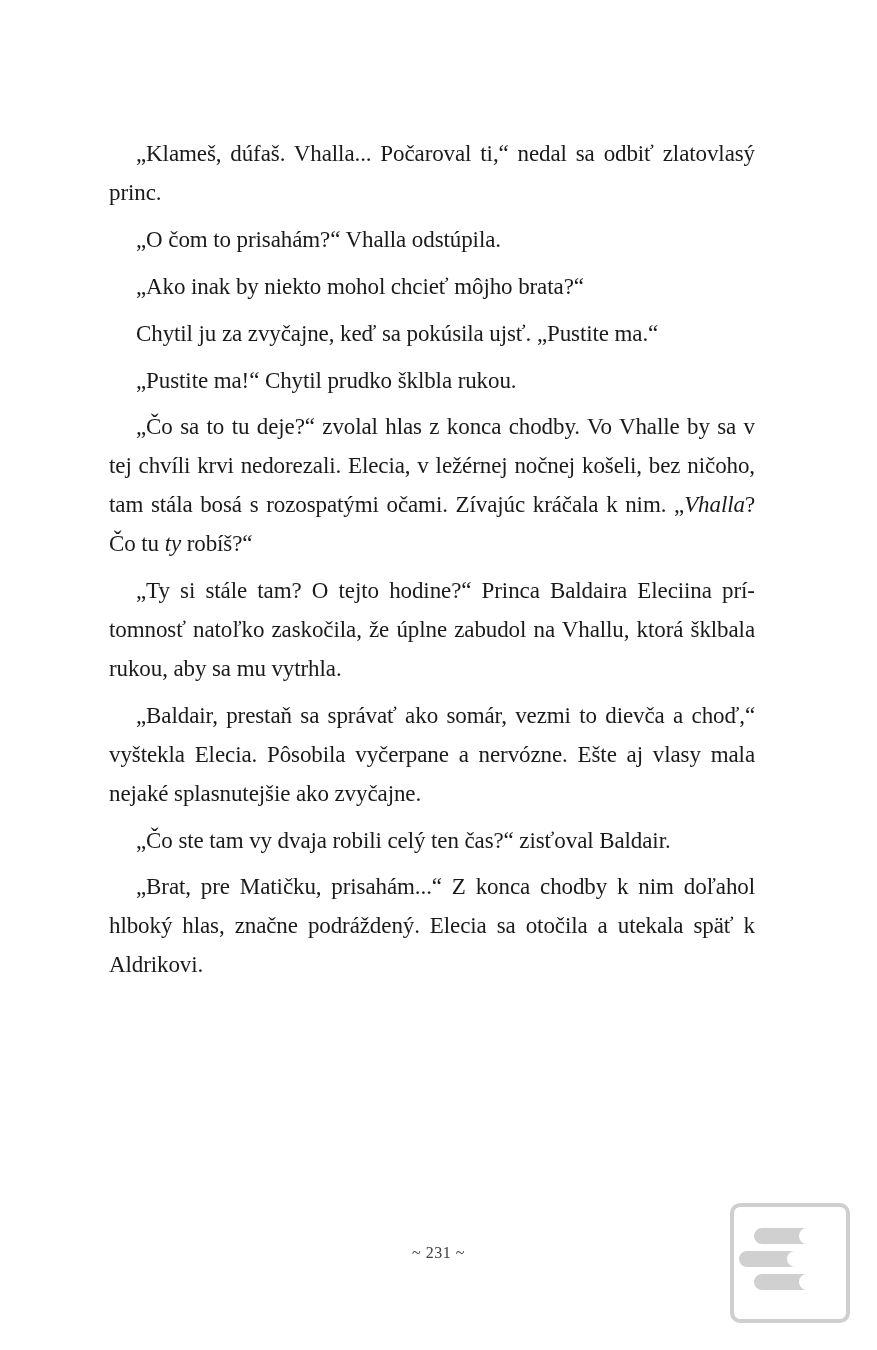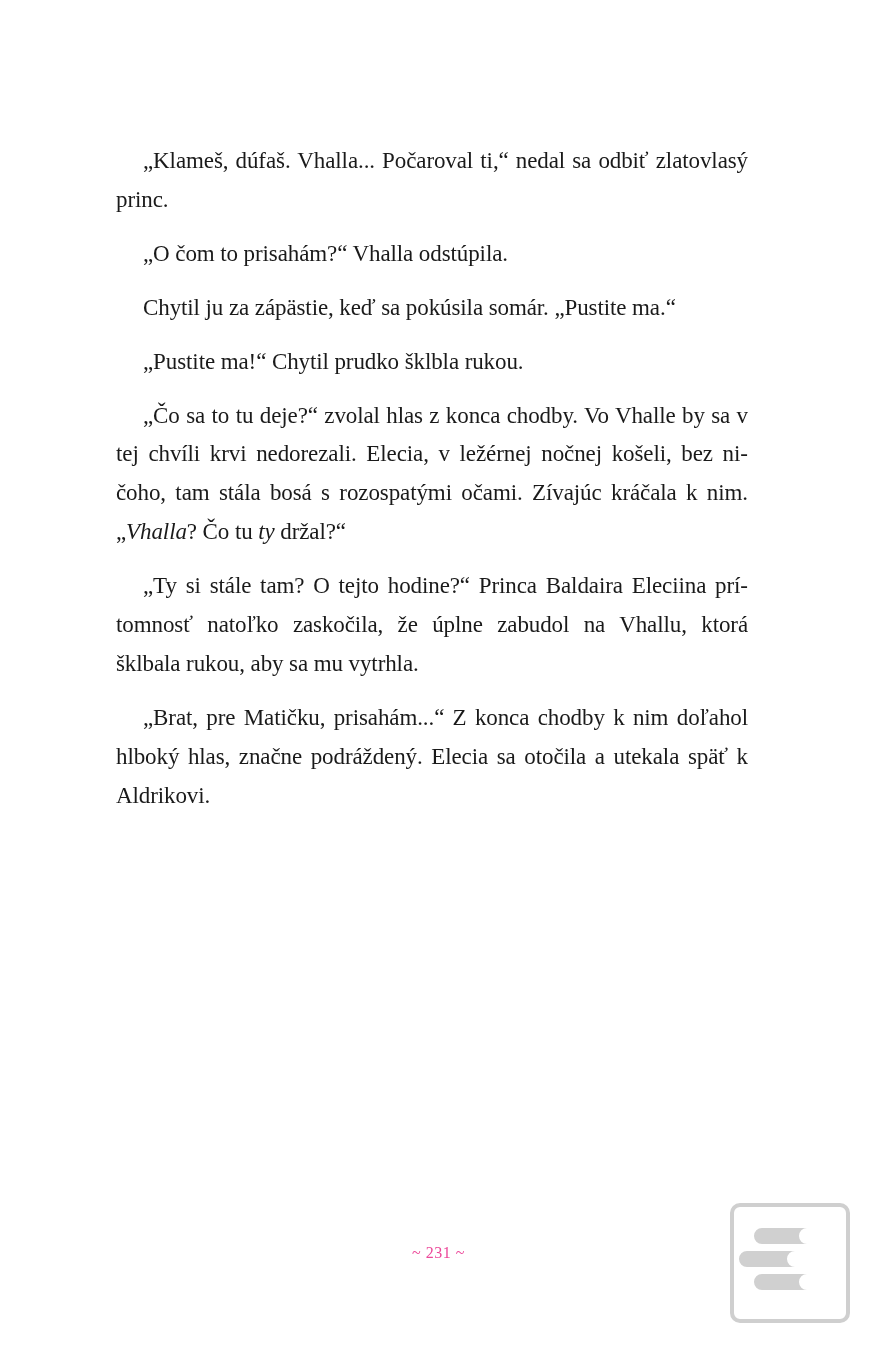--- a/index.html
+++ b/index.html
@@ -26,58 +26,61 @@
       top: 127px;
       width: 662px;
       font-family: "Liberation Serif", "DejaVu Serif", serif;
       font-size: 23px;
       line-height: 38.9px;
       color: #1a1a1a;
       text-align: justify;
       letter-spacing: -0.1px;
     }
     .text-block p {
-      margin: 15px;
+      margin: 8px;
       text-indent: 27px;
       hyphens: manual;
     }
     .text-block em {
       font-style: italic;
     }
     .page-number {
       position: absolute;
       left: 0;
       width: 877px;
       top: 1244px;
       text-align: center;
       font-family: "Liberation Serif", "DejaVu Serif", serif;
       font-size: 16px;
-      color: #ec4899;
+      color: #404040;
       letter-spacing: 0.5px;
     }
     .corner-icon {
       position: absolute;
       left: 729px;
       top: 1202px;
       width: 122px;
       height: 122px;
       cursor: pointer;
     }
   </style>
 </head>
 <body>
 
 <div class="page">
   <div class="text-block" id="text-block">
       <p><span>„Klameš, dúfaš. Vhalla... Počaroval ti,“ nedal sa odbiť zlatovla­sý princ.</span></p>
       <p><span>„O čom to prisahám?“ Vhalla odstúpila.</span></p>
-      <p><span>Chytil ju za zápästie, keď sa pokúsila somár. „Pustite ma.“</span></p>
+      <p><span>„Ako inak by niekto mohol chcieť môjho brata?“</span></p>
+      <p><span>Chytil ju za zvyčajne, keď sa pokúsila ujsť. „Pustite ma.“</span></p>
       <p><span>„Pustite ma!“ Chytil prudko šklbla rukou.</span></p>
-      <p><span>„Čo sa to tu deje?“ zvolal hlas z konca chodby. Vo Vhalle by sa v tej chvíli krvi nedorezali. Elecia, v ležérnej nočnej košeli, bez ni­čoho, tam stála bosá s rozospatými očami. Zívajúc kráčala k nim. „</span><em>Vhalla</em><span>? Čo tu </span><em>ty</em><span> držal?“</span></p>
+      <p><span>„Čo sa to tu deje?“ zvolal hlas z konca chodby. Vo Vhalle by sa v tej chvíli krvi nedorezali. Elecia, v ležérnej nočnej košeli, bez ni­čoho, tam stála bosá s rozospatými očami. Zívajúc kráčala k nim. „</span><em>Vhalla</em><span>? Čo tu </span><em>ty</em><span> robíš?“</span></p>
       <p><span>„Ty si stále tam? O tejto hodine?“ Princa Baldaira Eleciina prí­tomnosť natoľko zaskočila, že úplne zabudol na Vhallu, ktorá šklbala rukou, aby sa mu vytrhla.</span></p>
+      <p><span>„Baldair, prestaň sa správať ako somár, vezmi to dievča a choď,“ vyštekla Elecia. Pôsobila vyčerpane a nervózne. Ešte aj vlasy mala nejaké splasnutejšie ako zvyčajne.</span></p>
+      <p><span>„Čo ste tam vy dvaja robili celý ten čas?“ zisťoval Baldair.</span></p>
       <p><span>„Brat, pre Matičku, prisahám...“ Z konca chodby k nim doľa­hol hlboký hlas, značne podráždený. Elecia sa otočila a utekala späť k Aldrikovi.</span></p>
     </div>
 
   <div class="page-number">~ 231 ~</div>
 
   <div class="corner-icon">
     <svg width="122" height="122" viewBox="0 0 122 122">
       <rect x="3" y="3" width="116" height="116" rx="8" ry="8" fill="#ffffff" stroke="#cfcfcf" stroke-width="4"></rect>
 
       <path d="M33 26 H78 A8 8 0 0 0 78 42 H33 A8 8 0 0 1 33 26 Z" fill="#d0d0d0"></path>

